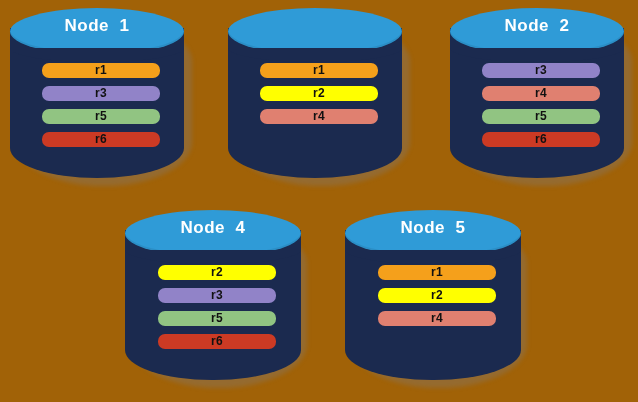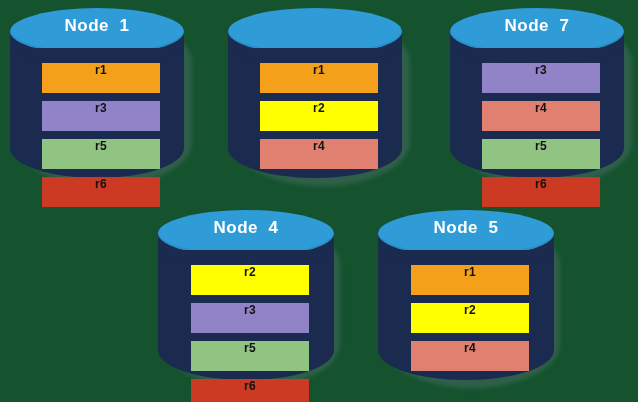--- a/index.html
+++ b/index.html
@@ -12,30 +12,30 @@
     height: 402px;
     overflow: hidden;
     font-family: "Liberation Sans", sans-serif;
     position: relative;
   }
 
   #diagram {
     position: relative;
     width: 638px;
     height: 402px;
-    background: #14532d;
+    background: #a16207;
   }
 
   
   .node {
     position: absolute;
     width: 182px;
     height: 180px;
   }
-  .node-row2 { width: 185px; height: 182px; margin-left: 33px; }
+  .node-row2 { width: 185px; height: 182px; }
 
   
   .shadow {
     position: absolute;
     left: 6px;
     top: 10px;
     width: 176px;
     height: 168px;
     border-radius: 88px / 44px;
     background: rgba(120,130,150,0.28);
@@ -99,22 +99,22 @@
   .bars {
     position: absolute;
     left: 32px;
     top: 55px;
     width: 118px;
     z-index: 6;
   }
   .node-row2 .bars { left: 33px; }
 
   .bar {
-    height: 30px;
-    border-radius: 0;
+    height: 15px;
+    border-radius: 7px;
     margin-bottom: 8px;
     text-align: center;
     font-size: 12px;
     font-weight: bold;
     color: #111111;
     line-height: 15px;
     letter-spacing: 0.3px;
   }
   .bar:last-child { margin-bottom: 0; }
 </style>
@@ -147,21 +147,21 @@
       <div class="bar" style="background-color: rgb(255, 255, 0);">r2</div>
       <div class="bar" style="background-color: rgb(224, 128, 112);">r4</div>
     </div>
   </div>
 
   <div class="node" style="left:450px; top:8px;">
     <div class="shadow"></div>
     <div class="cyl-body"></div>
     <div class="cyl-top"></div>
     <div class="cyl-lip"></div>
-    <div class="node-title">Node  7</div>
+    <div class="node-title">Node  2</div>
     <div class="bars">
       <div class="bar" style="background-color: rgb(145, 131, 200);">r3</div>
       <div class="bar" style="background-color: rgb(224, 128, 112);">r4</div>
       <div class="bar" style="background-color: rgb(145, 196, 130);">r5</div>
       <div class="bar" style="background-color: rgb(204, 58, 36);">r6</div>
     </div>
   </div>
 
   <div class="node node-row2" style="left:125px; top:210px;">
     <div class="shadow"></div>

